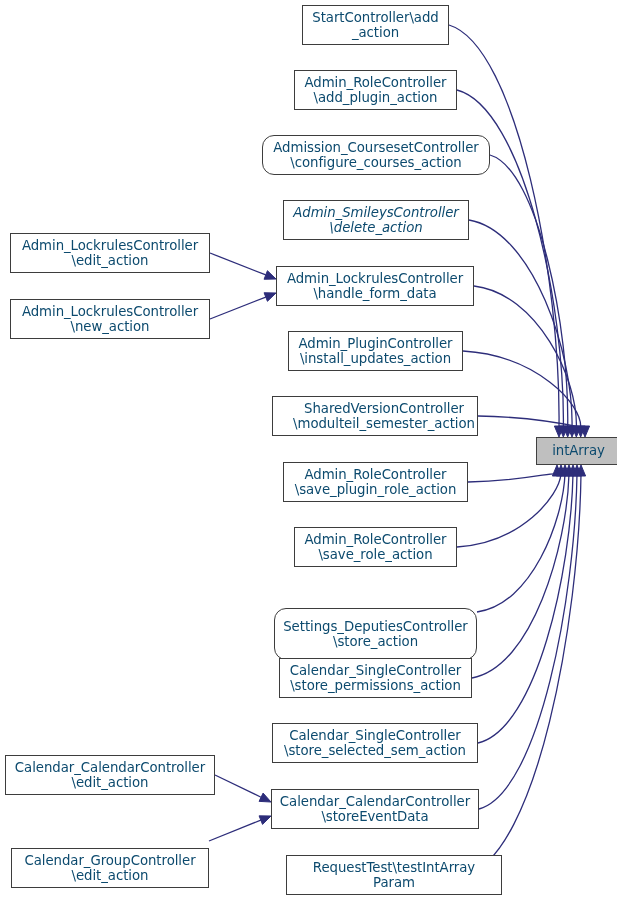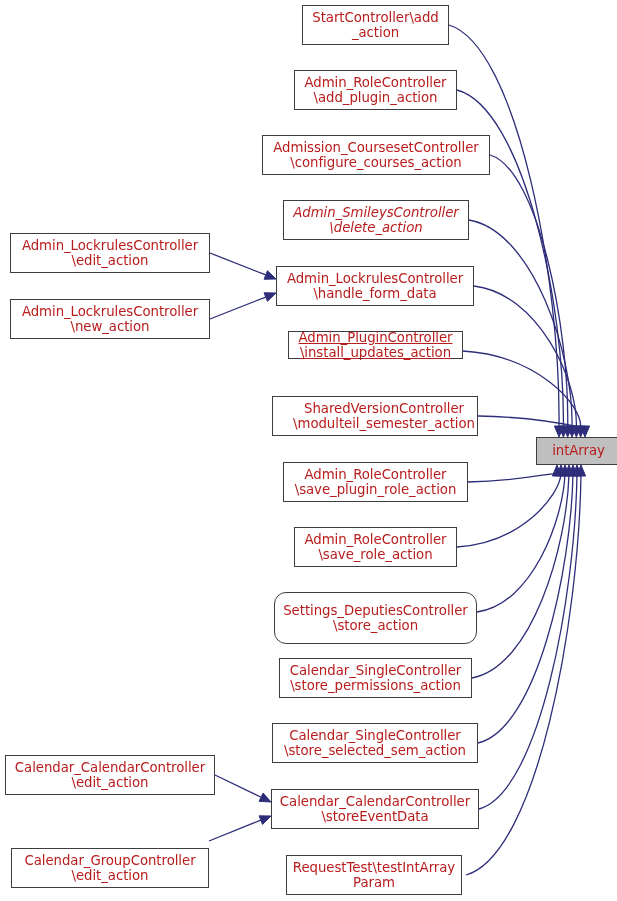--- a/index.html
+++ b/index.html
@@ -25,21 +25,21 @@
   }
   .node {
     position: absolute;
     box-sizing: border-box;
     display: flex;
     align-items: center;
     justify-content: center;
     text-align: center;
     border: 1px solid #3d3d3d;
     background: #ffffff;
-    color: #b91c1c;
+    color: #0c4a6e;
     font-size: 13.3px;
     line-height: 15.5px;
     letter-spacing: -0.05px;
     white-space: pre-line;
     z-index: 5;
   }
   .node.target {
     background: #bfbfbf;
     border: 1px solid #404040;
     font-size: 13.3px;
@@ -84,43 +84,43 @@
       <polygon points="276.00,293.00 267.45,301.31 264.08,292.75" fill="#2d2d7a" stroke="#2d2d7a"></polygon>
       <path d="M 215 775 L 261.09 797.22" fill="none" stroke="#2d2d7a" stroke-width="1.3"></path>
       <polygon points="271.00,802.00 259.09,801.37 263.09,793.08" fill="#2d2d7a" stroke="#2d2d7a"></polygon>
       <path d="M 209 841 L 260.80 820.11" fill="none" stroke="#2d2d7a" stroke-width="1.3"></path>
       <polygon points="271.00,816.00 262.52,824.38 259.08,815.85" fill="#2d2d7a" stroke="#2d2d7a"></polygon>
     </svg>
 <div class="node" style="left: 302px; top: 5px; width: 147px; height: 40px;"><span>StartController\add
 _action</span></div>
     <div class="node" style="left: 294px; top: 70px; width: 163px; height: 40px;"><span>Admin_RoleController
 \add_plugin_action</span></div>
-    <div class="node" style="left: 262px; top: 135px; width: 228px; height: 40px;"><span>Admission_CoursesetController
+    <div class="node" style="left: 262px; top: 135px; width: 228px; height: 40px; border-radius: 12px;"><span>Admission_CoursesetController
 \configure_courses_action</span></div>
     <div class="node" style="left: 283px; top: 200px; width: 186px; height: 40px; font-style: italic;"><span>Admin_SmileysController
 \delete_action</span></div>
     <div class="node" style="left: 276px; top: 266px; width: 198px; height: 40px;"><span>Admin_LockrulesController
 \handle_form_data</span></div>
-    <div class="node" style="left: 288px; top: 331px; width: 175px; height: 28px; text-decoration: underline;"><span>Admin_PluginController
+    <div class="node" style="left: 288px; top: 331px; width: 175px; height: 40px;"><span>Admin_PluginController
 \install_updates_action</span></div>
     <div class="node" style="left: 272px; top: 396px; width: 206px; height: 40px; padding-left: 18px;"><span>SharedVersionController
 \modulteil_semester_action</span></div>
     <div class="node" style="left: 283px; top: 462px; width: 185px; height: 40px;"><span>Admin_RoleController
 \save_plugin_role_action</span></div>
     <div class="node" style="left: 294px; top: 527px; width: 163px; height: 40px;"><span>Admin_RoleController
 \save_role_action</span></div>
-    <div class="node" style="left: 274px; top: 592px; width: 203px; height: 52px; border-radius: 12px;"><span>Settings_DeputiesController
+    <div class="node" style="left: 274px; top: 608px; width: 203px; height: 52px; border-radius: 12px;"><span>Settings_DeputiesController
 \store_action</span></div>
     <div class="node" style="left: 279px; top: 658px; width: 193px; height: 40px;"><span>Calendar_SingleController
 \store_permissions_action</span></div>
     <div class="node" style="left: 272px; top: 723px; width: 206px; height: 40px;"><span>Calendar_SingleController
 \store_selected_sem_action</span></div>
     <div class="node" style="left: 271px; top: 789px; width: 208px; height: 40px;"><span>Calendar_CalendarController
 \storeEventData</span></div>
-    <div class="node" style="left: 286px; top: 855px; width: 176px; height: 40px; align-items: center;"><span>RequestTest\testIntArray
+    <div class="node" style="left: 286px; top: 855px; width: 216px; height: 40px; align-items: center;"><span>RequestTest\testIntArray
 Param</span></div>
     <div class="node" style="left: 10px; top: 233px; width: 200px; height: 40px;"><span>Admin_LockrulesController
 \edit_action</span></div>
     <div class="node" style="left: 10px; top: 299px; width: 200px; height: 40px;"><span>Admin_LockrulesController
 \new_action</span></div>
     <div class="node" style="left: 5px; top: 755px; width: 210px; height: 40px;"><span>Calendar_CalendarController
 \edit_action</span></div>
     <div class="node" style="left: 11px; top: 821px; width: 198px; height: 40px; margin-top: 27px;"><span>Calendar_GroupController
 \edit_action</span></div>
     <div class="node target" style="left: 536px; top: 437px; width: 85px; height: 28px; background: rgb(191, 191, 191); border-color: rgb(64, 64, 64);"><span>intArray</span></div>

